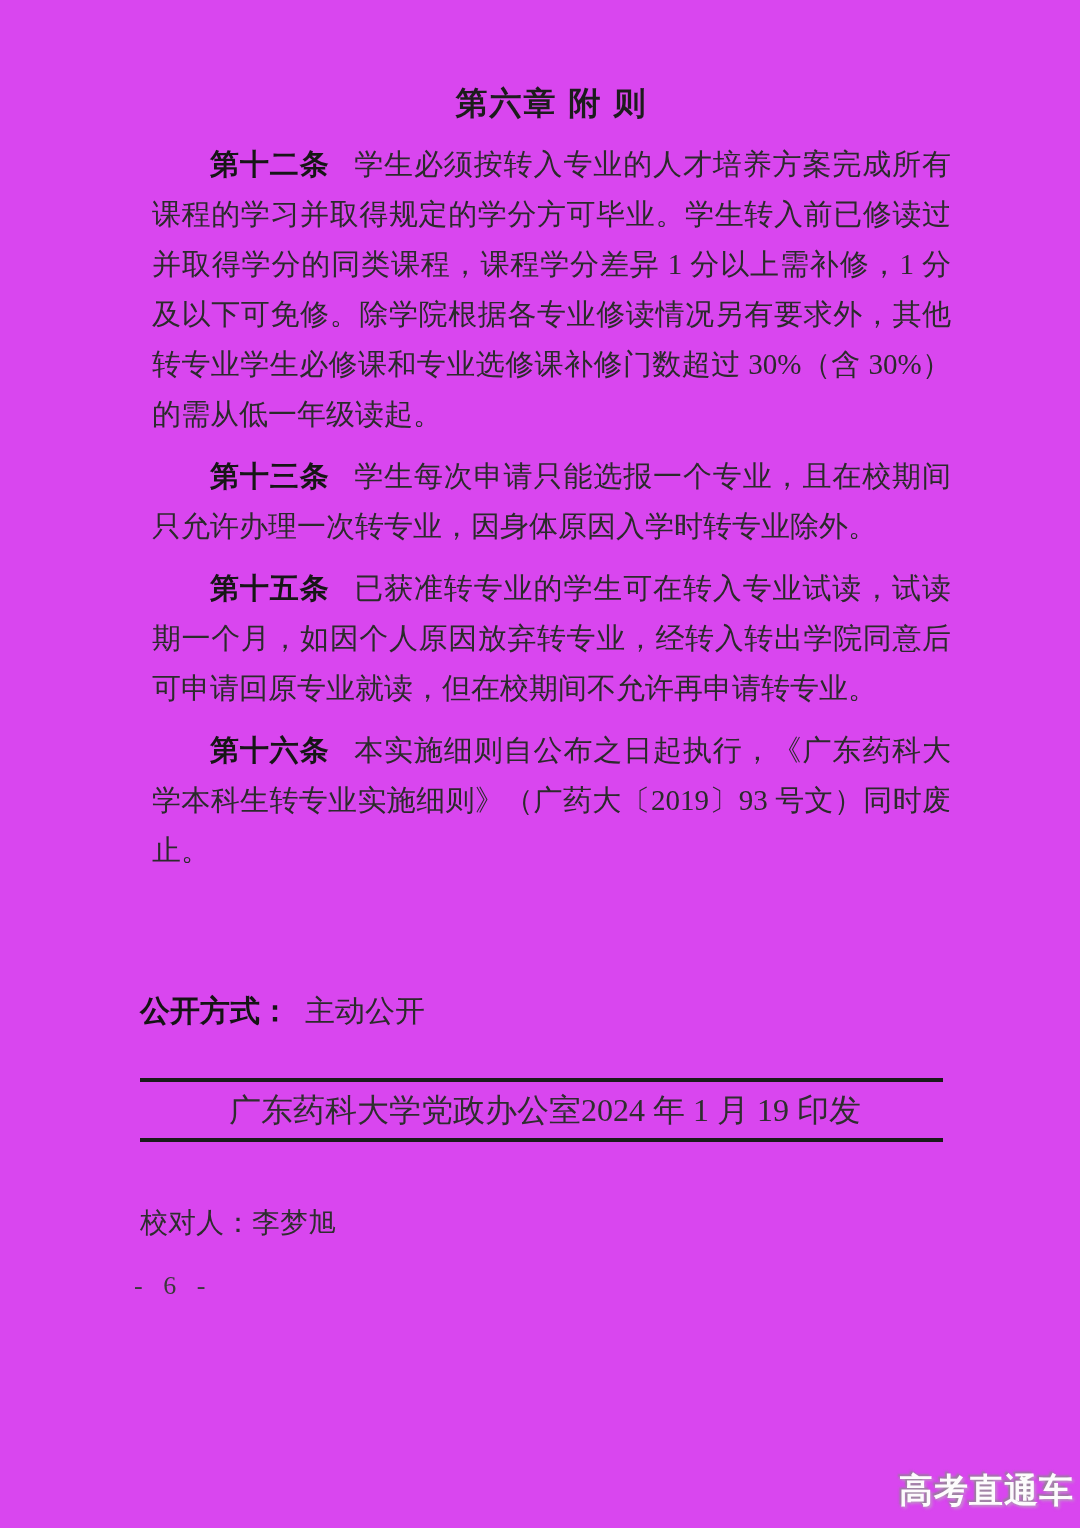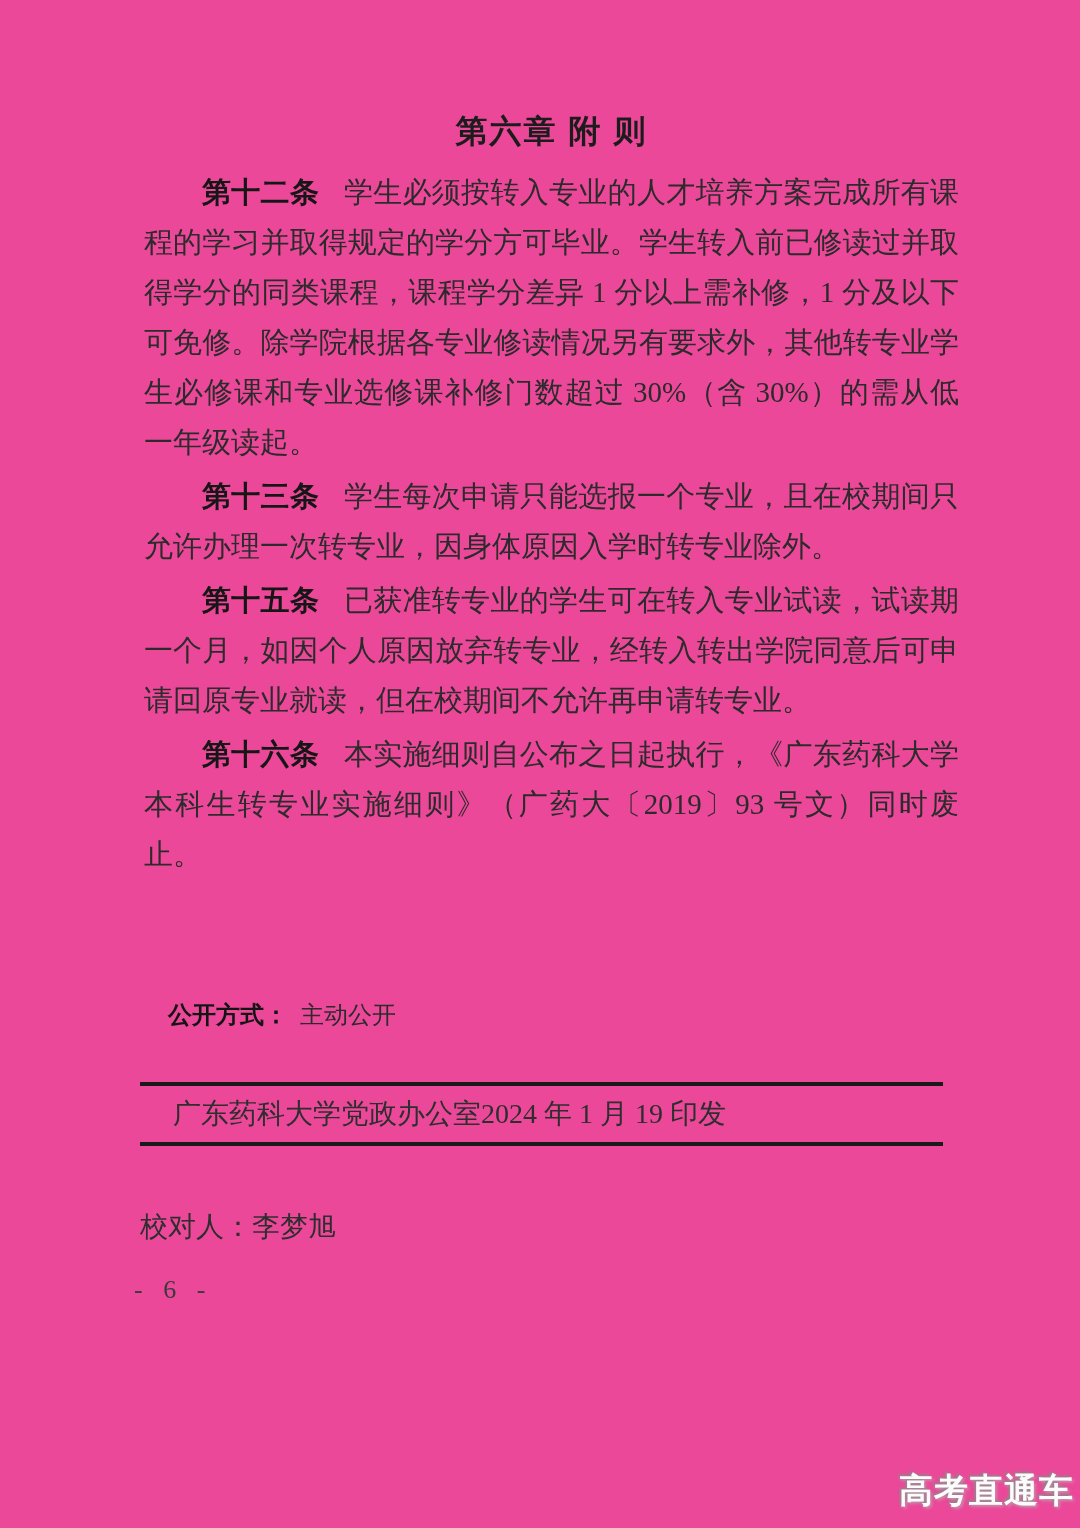--- a/index.html
+++ b/index.html
@@ -4,74 +4,73 @@
 <style>
   html,body{margin:0;padding:0;}
   body{
     width:1080px;height:1528px;
     background:#f4f4f2;
     font-family:"Liberation Serif","DejaVu Serif",serif;
   }
   .page{
     position:relative;
     width:1080px;height:1528px;
-    background:#ec4899;
+    background:#d946ef;
     box-sizing:border-box;
-    padding:111px 117px 0 140px;
+    padding:83px 117px 0 140px;
     color:#2b2b2b;
     overflow:hidden;
   }
   .chapter-title{
     margin:0 0 16px 0;
     text-align:center;
     font-family:"Liberation Sans","DejaVu Sans",sans-serif;
     font-weight:bold;
     font-size:32px;
     line-height:40px;
     color:#1c1c1c;
     letter-spacing:2px;
   }
   .article{
-    margin:4px;
+    margin:12px;
     font-size:29px;
     line-height:50px;
     text-align:justify;
     text-justify:inter-ideograph;
     text-indent:2em;
     color:#2b2b2b;
   }
   .art-label{
     font-family:"Liberation Sans","DejaVu Sans",sans-serif;
     font-weight:bold;
     color:#161616;
     margin-right:0.85em;
   }
   .disclosure{
     margin-top:113px;
-    font-size:24px;
+    font-size:30px;
     line-height:46px;
-    margin-left:28px;
   }
   .disclosure b{
     font-family:"Liberation Sans","DejaVu Sans",sans-serif;
     font-weight:bold;
     color:#141414;
     margin-right:0.5em;
   }
   .colophon{
     margin-top:44px;
     width:803px;
     box-sizing:border-box;
     border-top:4px solid #1a1a1a;
     border-bottom:4px solid #1a1a1a;
     padding:8px 26px 8px 33px;
     display:flex;
-    justify-content:flex-start;
+    justify-content:center;
     align-items:center;
-    font-size:28px;
+    font-size:32px;
     line-height:40px;
     color:#2e2e2e;
   }
   .proofreader{
     margin-top:60px;
     font-size:28px;
     line-height:42px;
     color:#2e2e2e;
   }
   .page-number{

